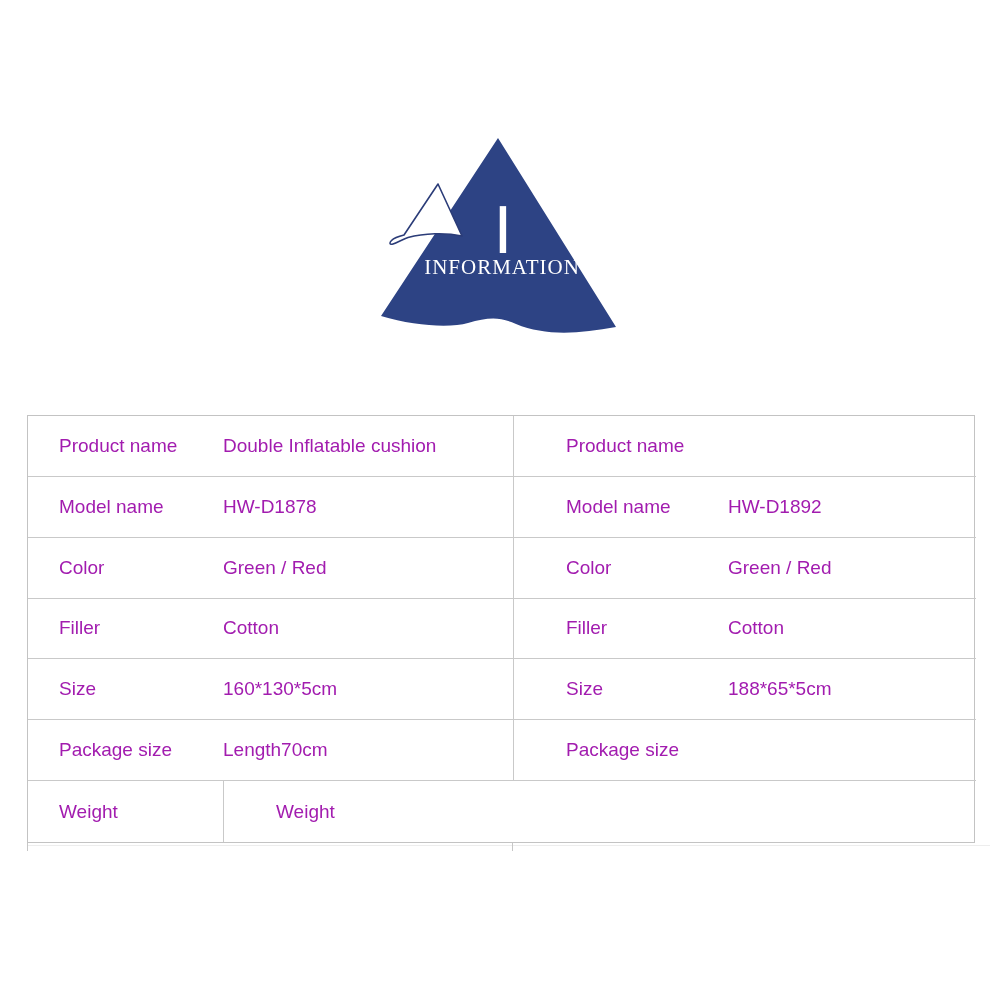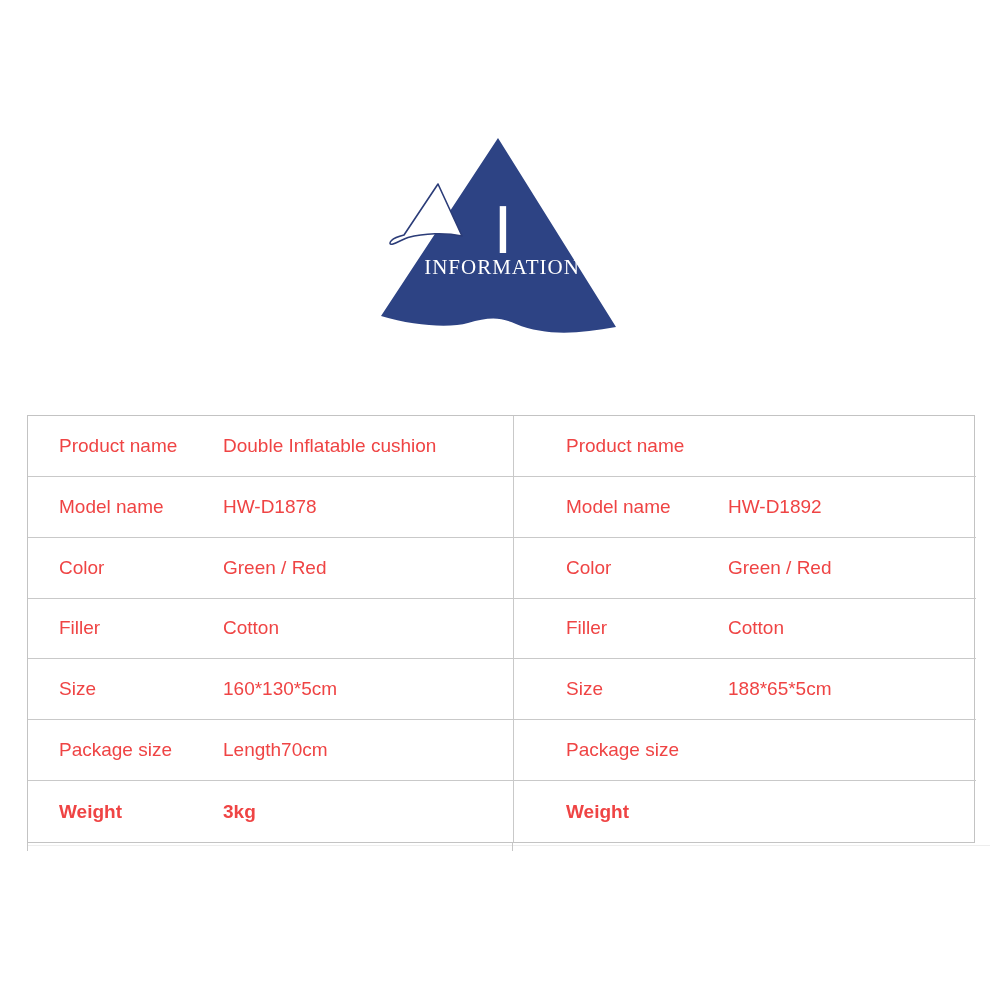--- a/index.html
+++ b/index.html
@@ -41,29 +41,29 @@
   .spec-grid {
     position: absolute;
     left: 27px;
     top: 415px;
     width: 948px;
     height: 428px;
     border: 1px solid #c3c3c3;
     box-sizing: border-box;
     display: grid;
     grid-template-rows: repeat(7, 1fr);
-    color: #ef4444;
+    color: #a21caf;
     font-size: 19px;
   }
   .spec-row {
     display: grid;
     grid-template-columns: 195px 290px 215px 248px;
     border-bottom: 1px solid #c9c9c9;
   }
-  .spec-row:last-child { border-bottom: none; font-weight: bold; }
+  .spec-row:last-child { border-bottom: none; }
   .cell {
     display: flex;
     align-items: center;
     overflow: hidden;
     white-space: nowrap;
   }
   .cell.label-left  { padding-left: 31px; }
   .cell.label-right { padding-left: 52px; border-left: 1px solid #c9c9c9; }
 
   
@@ -150,21 +150,20 @@
     </div>
 
     <div class="spec-row">
       <div class="cell label-left">Package size</div>
       <div class="cell value">Length70cm</div>
       <div class="cell label-right">Package size</div>
     </div>
 
     <div class="spec-row">
       <div class="cell label-left">Weight</div>
-      <div class="cell value">3kg</div>
       <div class="cell label-right">Weight</div>
     </div>
 
   </div>
 
   <div class="stub-h"></div>
   <div class="stub-v left"></div>
   <div class="stub-v middle"></div>
 
 </div>

